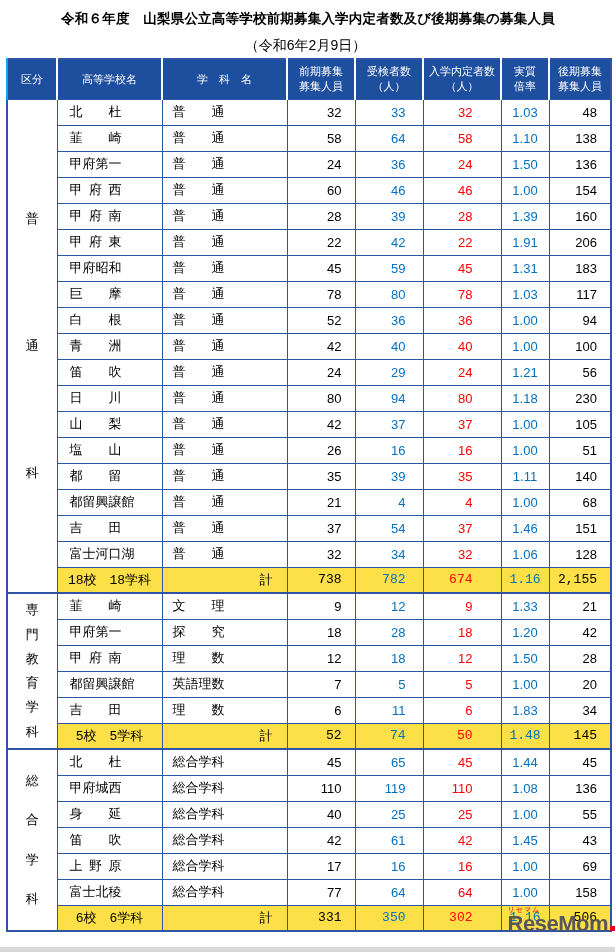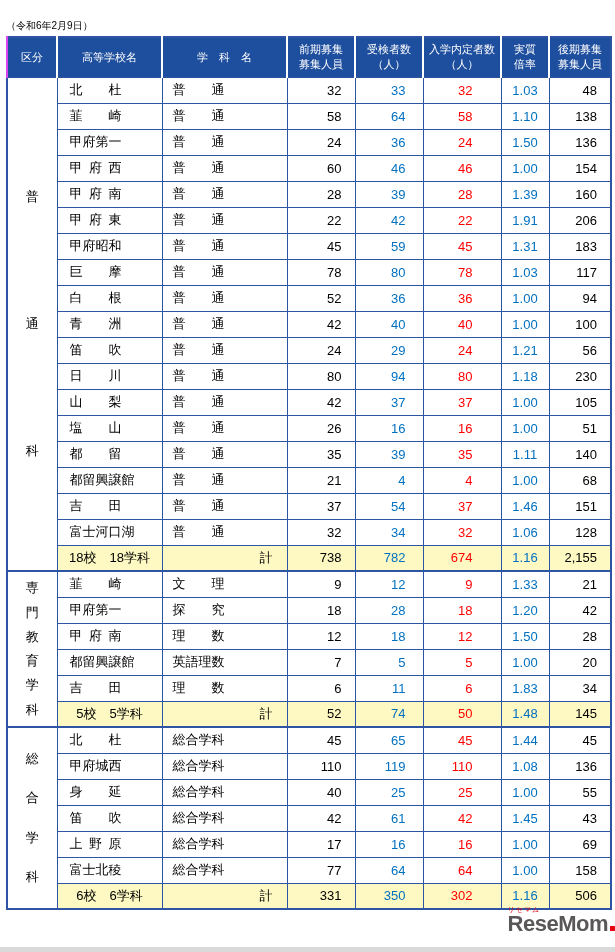--- a/index.html
+++ b/index.html
@@ -10,35 +10,35 @@
     font-family: "Liberation Sans", "DejaVu Sans", sans-serif;
     color: #000;
     position: relative;
     overflow: hidden;
   }
   .page { padding: 10px 5px 0 6px; }
   .title {
     font-size: 13.5px; font-weight: bold; text-align: center;
     white-space: nowrap; letter-spacing: 0.2px;
   }
-  .date-note { font-size: 10px; text-align: left; margin: 9px 5px 3px 0; }
+  .date-note { font-size: 14px; text-align: center; margin: 9px 5px 3px 0; }
 
   table.main {
     border-collapse: collapse; table-layout: fixed;
     width: 604px;
     border: 2px solid #2E55A4;
   }
   thead th {
     background: #1E4E9E; color: #fff;
     font-weight: normal; font-size: 11px; line-height: 1.35;
     white-space: pre-line; vertical-align: middle; text-align: center;
     height: 40px; padding: 0;
     border-left: 2px solid #ffffff;
   }
-  thead th:first-child { border-left: 2px solid #d946ef; }
+  thead th:first-child { border-left: 2px solid #0ea5e9; }
   td {
     border: 1px solid #2E55A4;
     height: 26px; font-size: 13px; padding: 0;
     vertical-align: middle;
   }
   .cat-cell { background: #fff; }
   .cat-vert {
     display: flex; flex-direction: column;
     justify-content: space-evenly; align-items: center;
     font-size: 13px; width: 100%;
@@ -48,21 +48,21 @@
   .jname {
     display: inline-block; min-width: 52px; white-space: nowrap;
     text-align: justify; text-align-last: justify;
   }
   .num   { text-align: right; font-size: 13px; }
   .early { padding-right: 13px; }
   .appl  { padding-right: 17px; color: #0070C0; }
   .admit { padding-right: 28px; color: #FF0000; }
   .ratio { text-align: center; color: #0070C0; }
   .late  { padding-right: 13px; }
-  tr.summary td { background: #fef9c3; }
+  tr.summary td { background: #fde047; font-family: Liberation Mono, monospace; }
   .sum-label { text-align: center; }
   .kei { text-align: right; padding-right: 14px; }
   tbody.sec-break tr:first-child td { border-top: 2px solid #2E55A4; }
 
   .logo { position: absolute; right: 0; top: 906px; text-align: left; }
   .logo-ruby {
     display: block; color: #E60012; font-size: 7px;
     letter-spacing: 1px; padding-right: 8px; line-height: 1;
   }
   .logo-line { white-space: nowrap; }
@@ -76,20 +76,21 @@
   }
   .bottom-bar {
     position: absolute; left: 0; bottom: 0;
     width: 615px; height: 5px; background: #D9D9D9;
   }
 </style>
 </head>
 <body>
 
 <div class="page">
+  <div class="title">令和６年度　山梨県公立高等学校前期募集入学内定者数及び後期募集の募集人員</div>
   <div class="date-note">（令和6年2月9日）</div>
 
   <table class="main">
     <colgroup>
       <col style="width:50px">
         <col style="width:105px">
         <col style="width:125px">
       <col style="width:68px">
         <col style="width:68px">
         <col style="width:78px">

